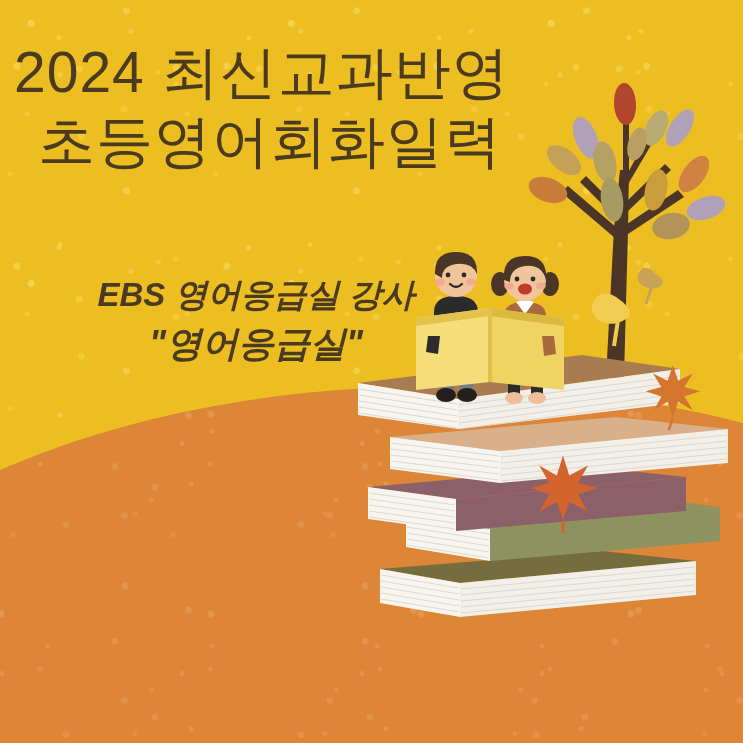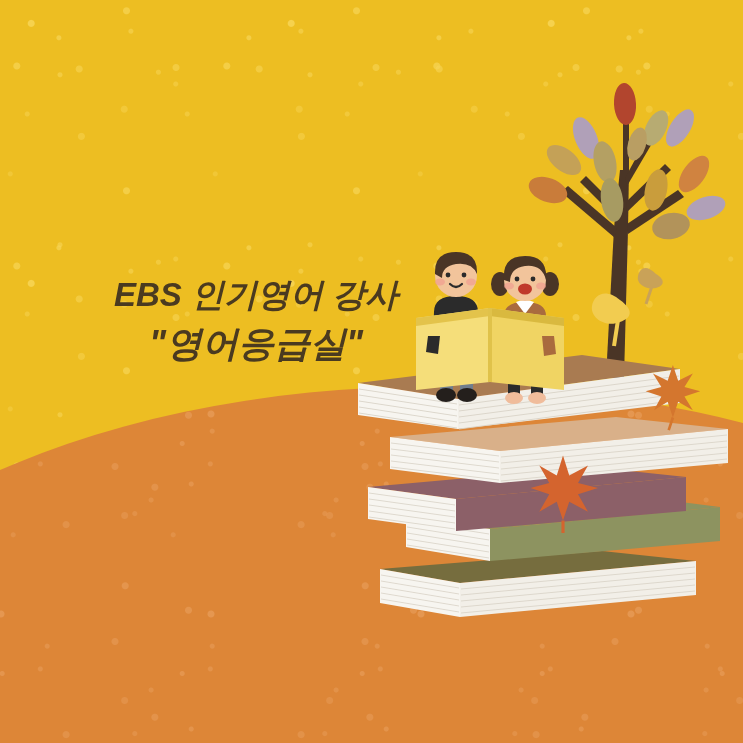--- a/index.html
+++ b/index.html
@@ -311,19 +311,23 @@
       </g>
 
       <g transform="translate(314,10) scale(1.05)">
         <path d="M18 0 L23 15 L37 8 L29 21 L44 25 L29 30 L37 43 L23 35 L18 50 L13 35 L0 43 L7 30 L-8 25 L7 21 L-1 8 L13 15 Z" fill="#D4762E"></path>
         <path d="M18 50 L14 62" stroke="#D4762E" stroke-width="2.5"></path>
       </g>
 
     </svg>
   </div>
 
+  <div class="title-block">
+    <div class="title-line l1">2024 최신교과반영</div>
+    <div class="title-line l2">초등영어회화일력</div>
+  </div>
 
   <div class="subtitle-block">
-    <div class="sub-line">EBS 인기영어 강사</div>
+    <div class="sub-line">EBS 영어응급실 강사</div>
     <div class="sub-line quoted">"영어응급실"</div>
   </div>
 
 </div>
 
 </body></html>

